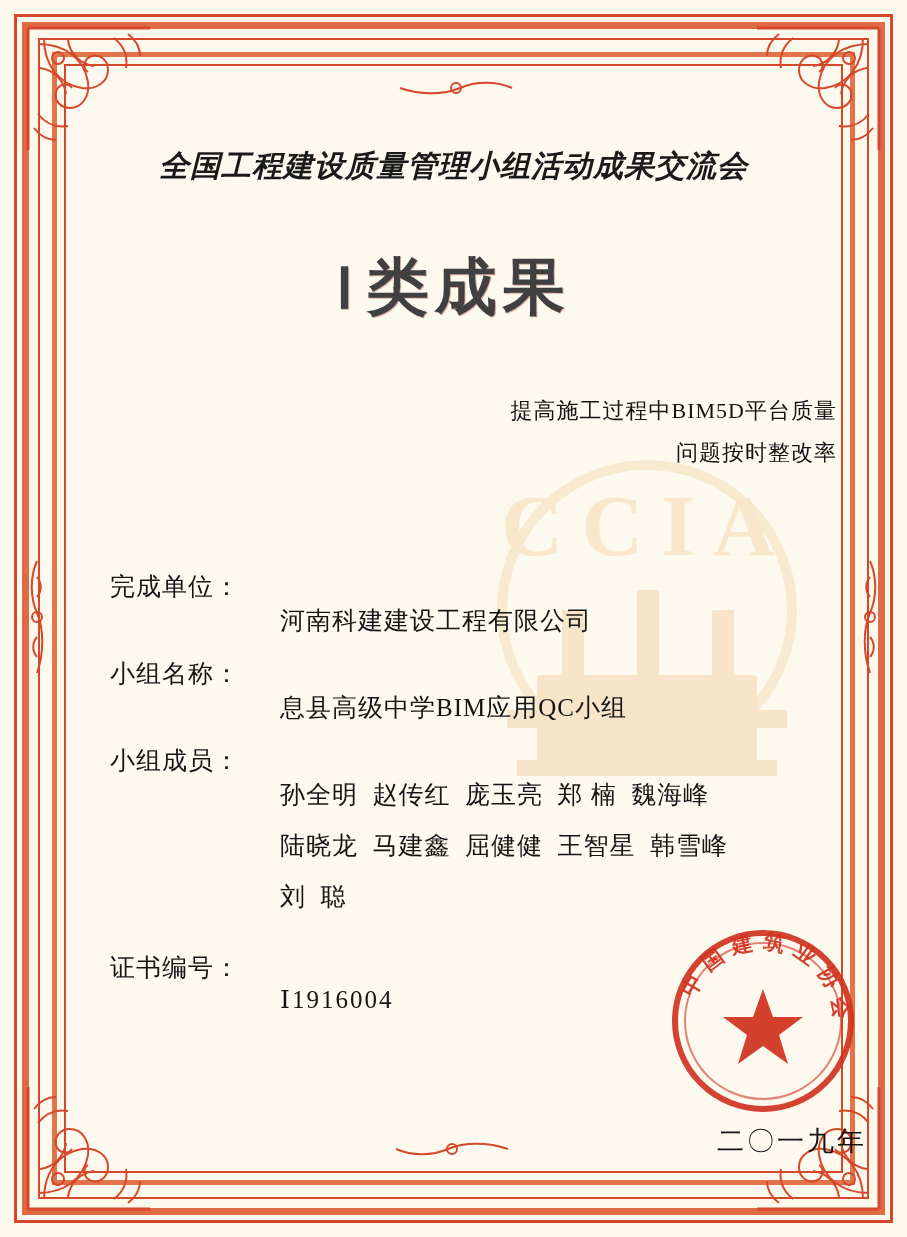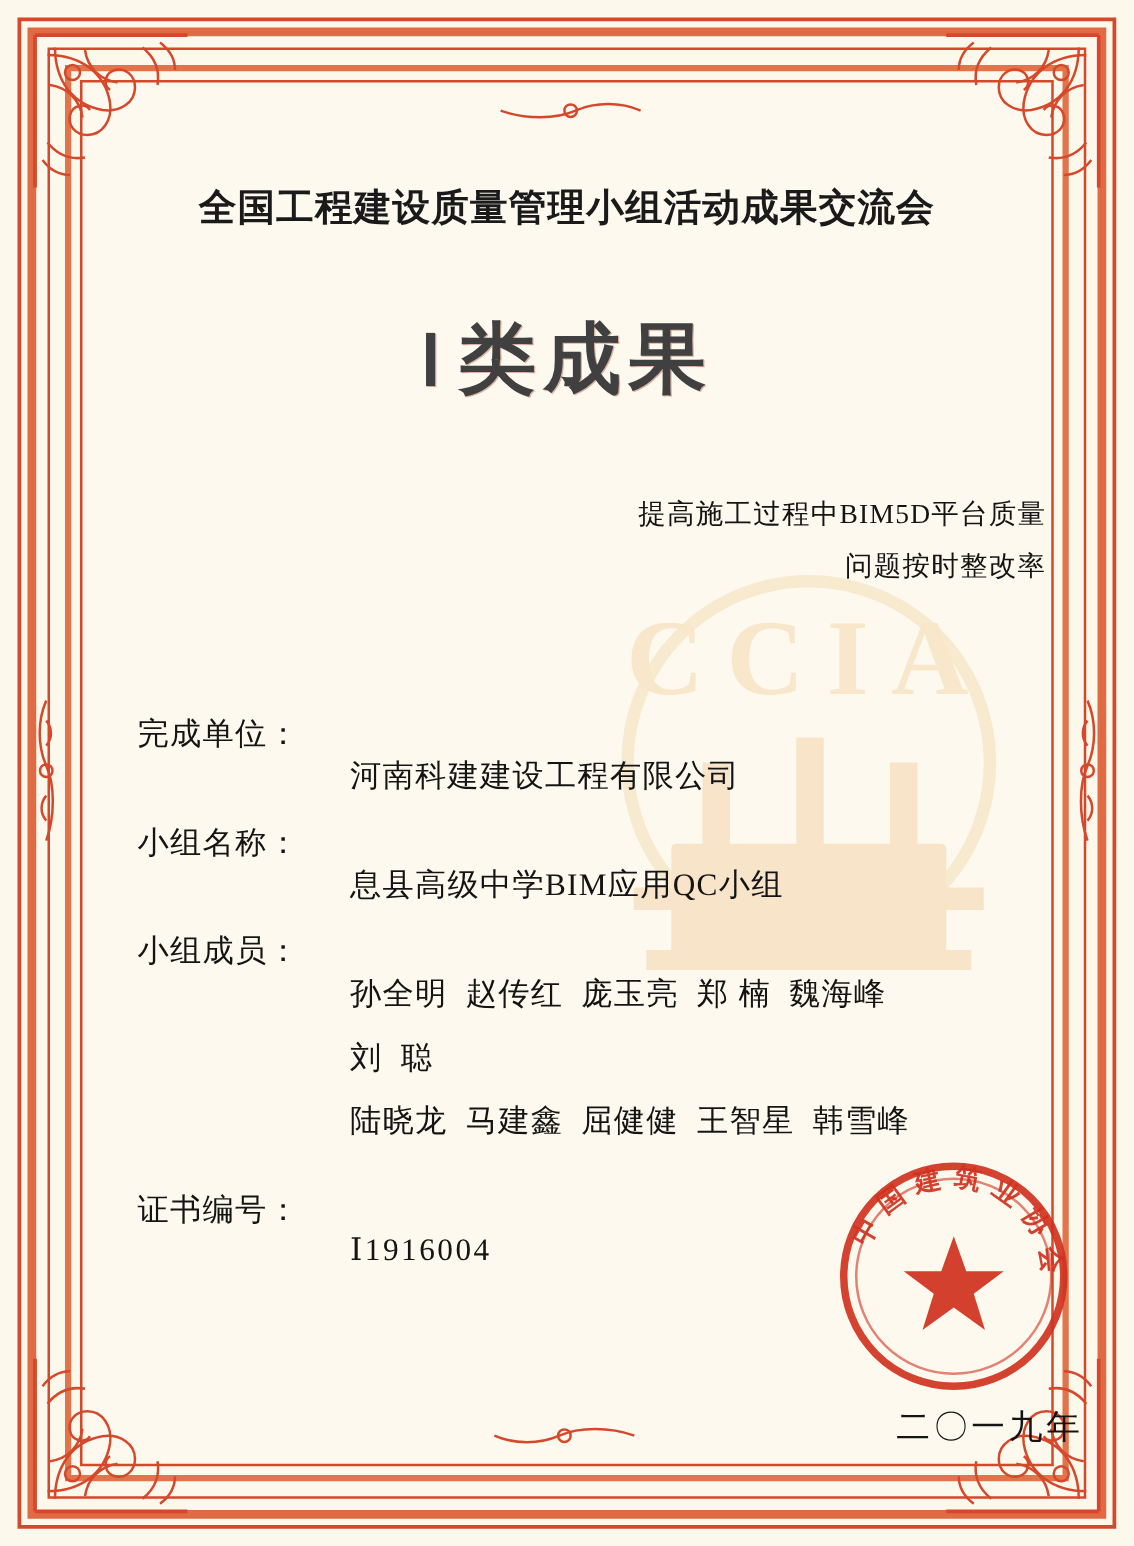--- a/index.html
+++ b/index.html
@@ -98,20 +98,21 @@
   .cert-title {
     position: absolute;
     top: 76px;
     left: 0; right: 0;
     text-align: center;
     font-family: "DejaVu Sans", "Liberation Sans", sans-serif;
     font-weight: bold;
     font-size: 30px;
     letter-spacing: 1px;
     color: #1a1a1a;
+    font-style: italic;
   }
   .grade {
     position: absolute;
     top: 175px;
     left: 0; right: 0;
     text-align: center;
     color: #404040;
     font-family: "DejaVu Serif", "Liberation Serif", serif;
     font-weight: bold;
     font-size: 62px;
@@ -323,22 +324,22 @@
 
       <div class="field-row">
         <div class="field-label">小组名称：</div>
         <div class="field-value">息县高级中学BIM应用QC小组</div>
       </div>
 
       <div class="field-row">
         <div class="field-label">小组成员：</div>
         <div class="field-value members-lines">
           <div class="member-line">孙全明  赵传红  庞玉亮  郑 楠  魏海峰</div>
+          <div class="member-line">陆晓龙  马建鑫  屈健健  王智星  韩雪峰</div>
           <div class="member-line">刘  聪</div>
-          <div class="member-line">陆晓龙  马建鑫  屈健健  王智星  韩雪峰</div>
         </div>
       </div>
 
       <div class="field-row cert-no">
         <div class="field-label">证书编号：</div>
         <div class="field-value">Ⅰ1916004</div>
       </div>
 
     </div>
   </div>

